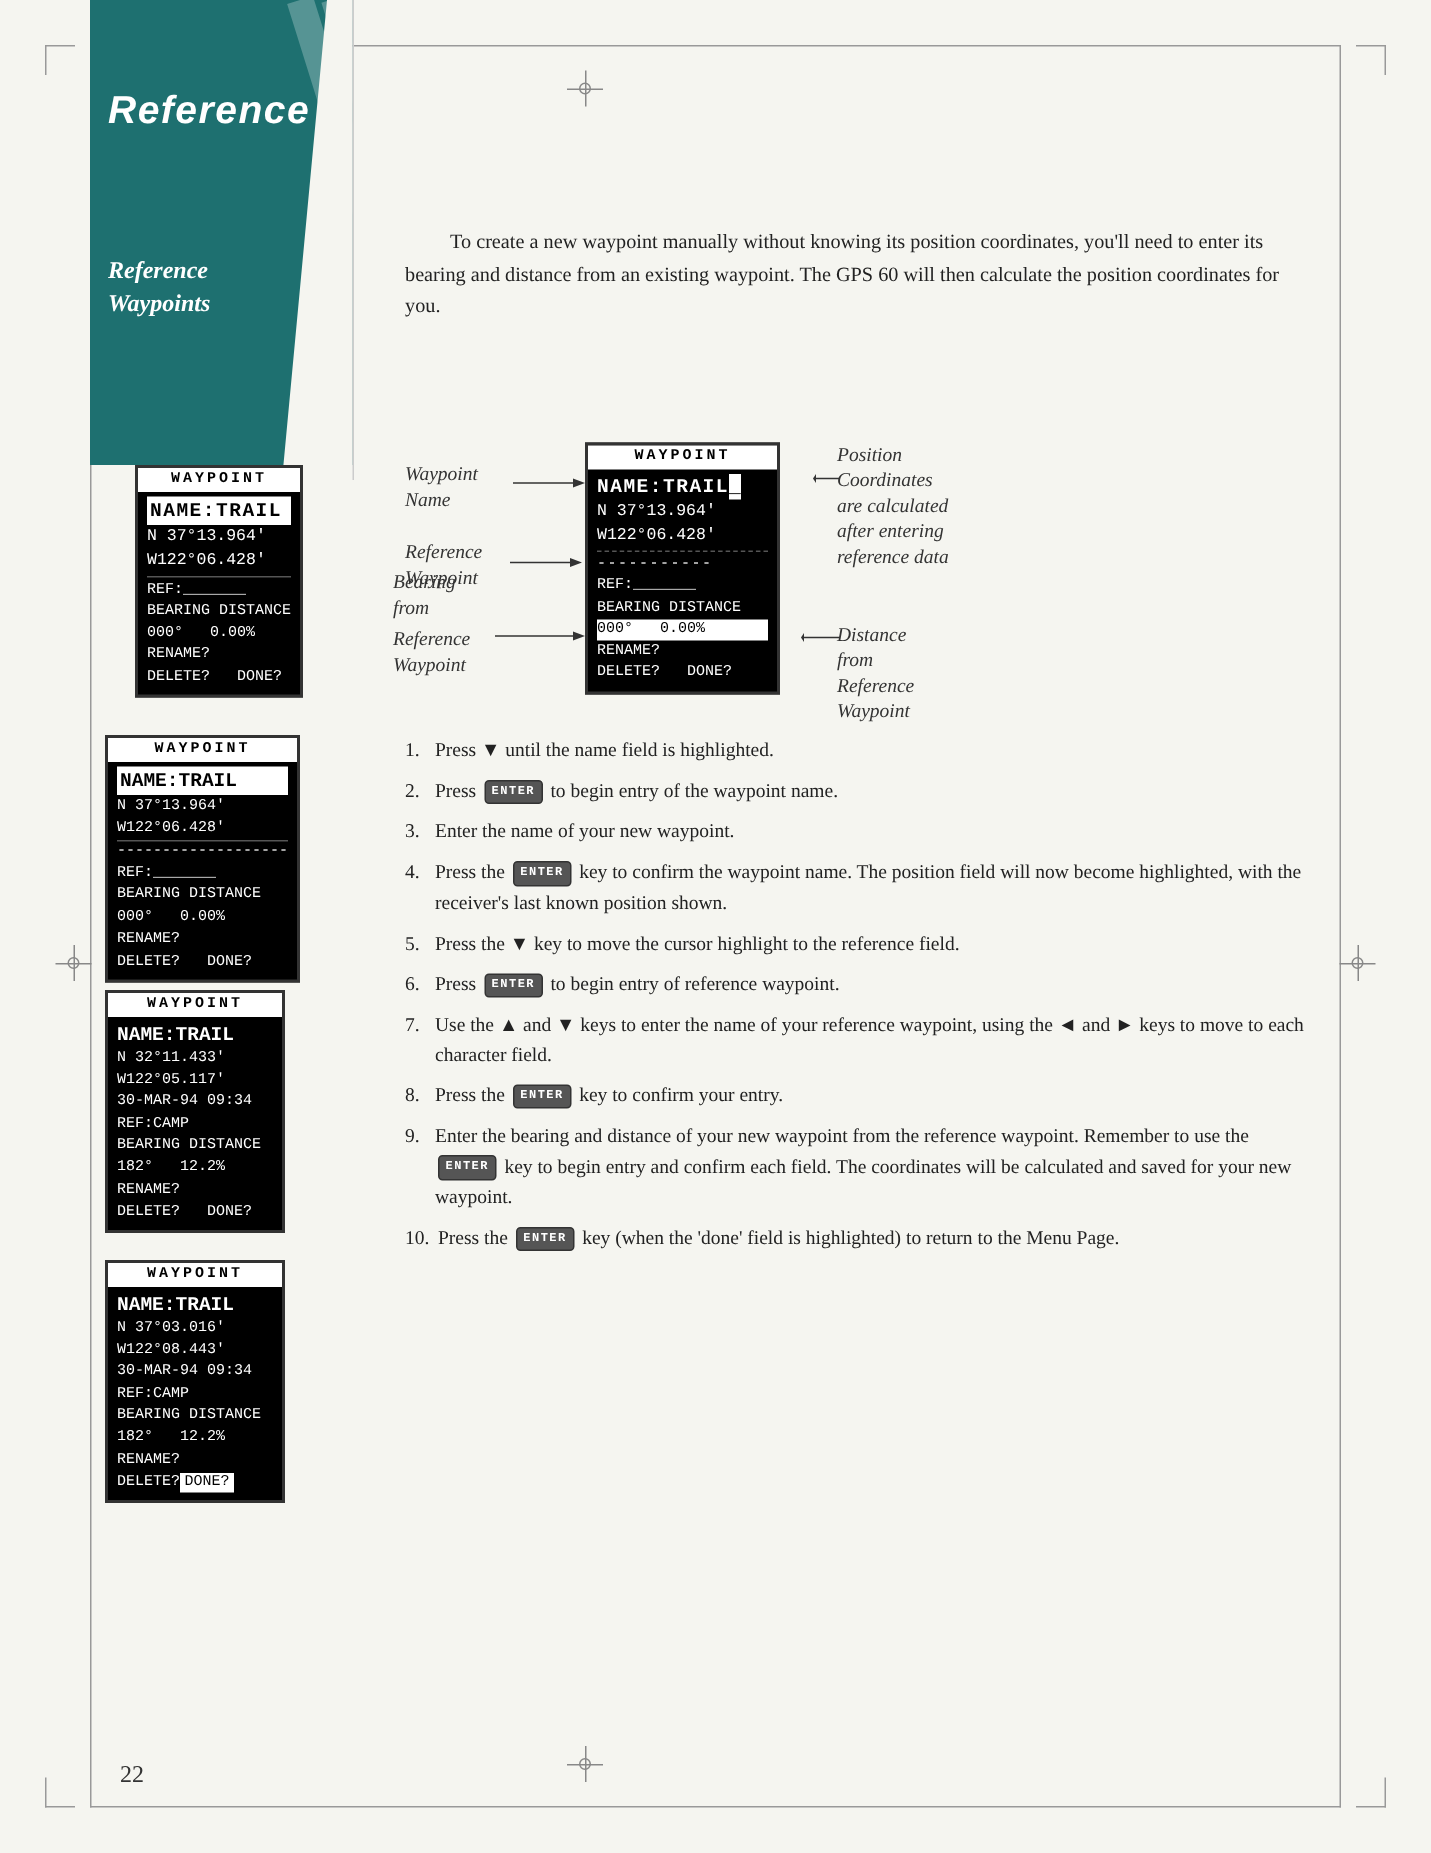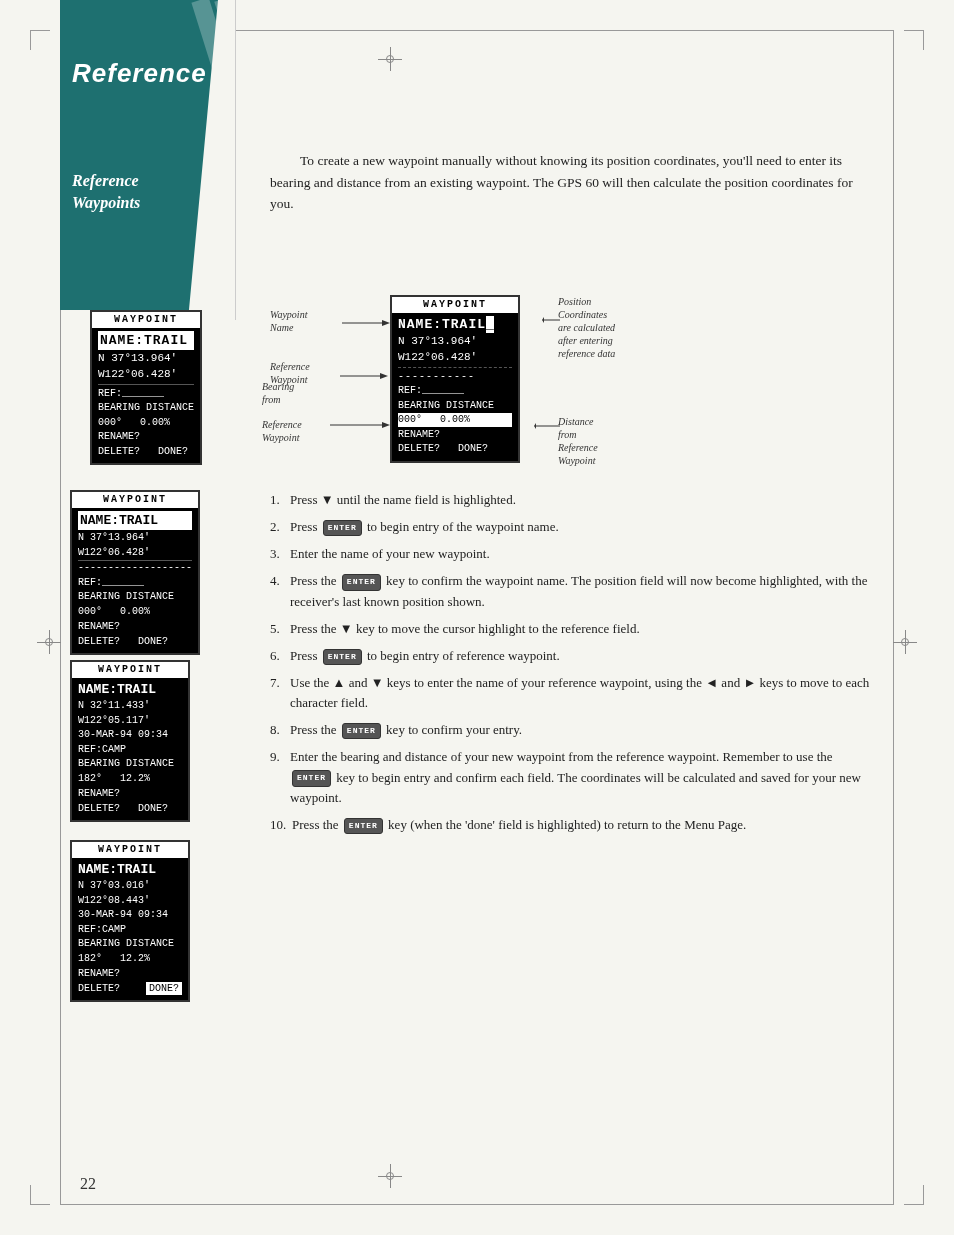--- a/index.html
+++ b/index.html
@@ -114,21 +114,21 @@
       height: 8px;
       border: 1px solid #888;
       border-radius: 50%;
       top: 50%;
       left: 50%;
       transform: translate(-50%, -50%);
     }
 
     
     .annotation {
-      font-size: 10px;
+      font-size: 13px;
       color: #333;
       font-family: Georgia, serif;
       font-style: italic;
       line-height: 1.3;
     }
   </style>
 </head>
 <body>
 
 <div class="page-border-top"></div>
@@ -291,21 +291,21 @@
   <div class="gps-screen" style="min-width:120px;font-size:9.5px;">
     <div class="title-bar" style="letter-spacing:2px;">WAYPOINT</div>
     <div class="field-line" style="font-size:13px;font-weight:bold;">NAME:TRAIL</div>
     <div class="field-line">N 37°03.016'</div>
     <div class="field-line">W122°08.443'</div>
     <div class="field-line">30-MAR-94 09:34</div>
     <div class="field-line">REF:CAMP</div>
     <div class="field-line">BEARING DISTANCE</div>
     <div class="field-line">182°&nbsp;&nbsp;&nbsp;12.2%</div>
     <div class="field-line" style="margin-top:2px;">RENAME?</div>
-    <div class="field-line" style="display:flex;justify-content:space-between;">
+    <div class="field-line" style="display:flex;">
         <span>DELETE?</span>
         <span style="background:#fff;color:#000;padding:0 3px;">DONE?</span>
       </div>
   </div>
 </div>
 
 <div style="position:absolute;top:490px;left:270px;right:80px;">
   <ol style="list-style:none;counter-reset:step-counter;">
 
     <li style="counter-increment:step-counter;font-size:13px;line-height:1.55;color:#222;margin-bottom:7px;padding-left:20px;position:relative;">

